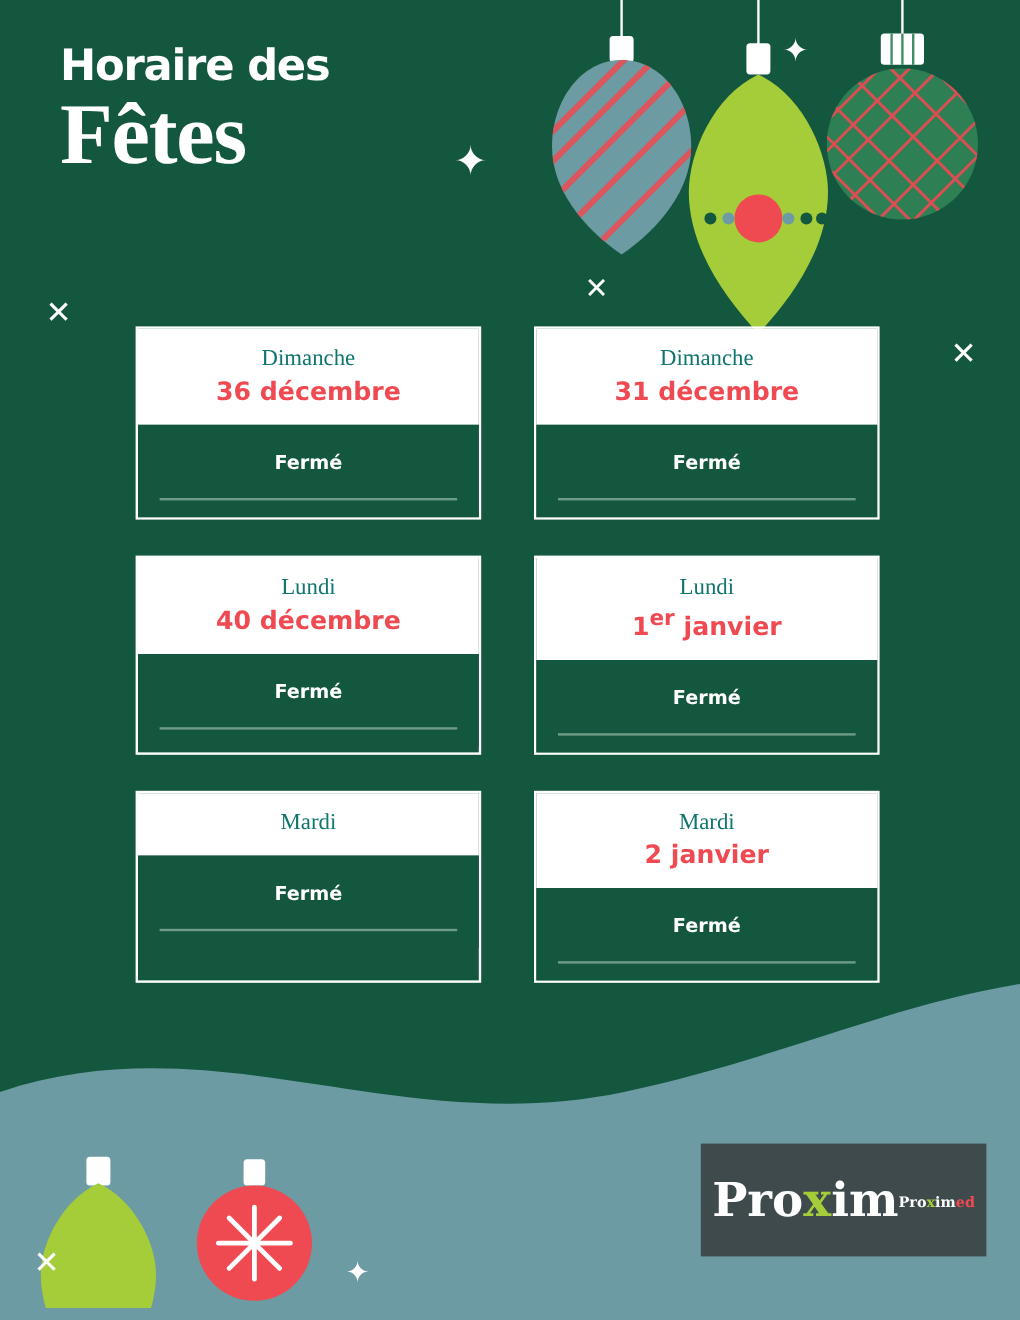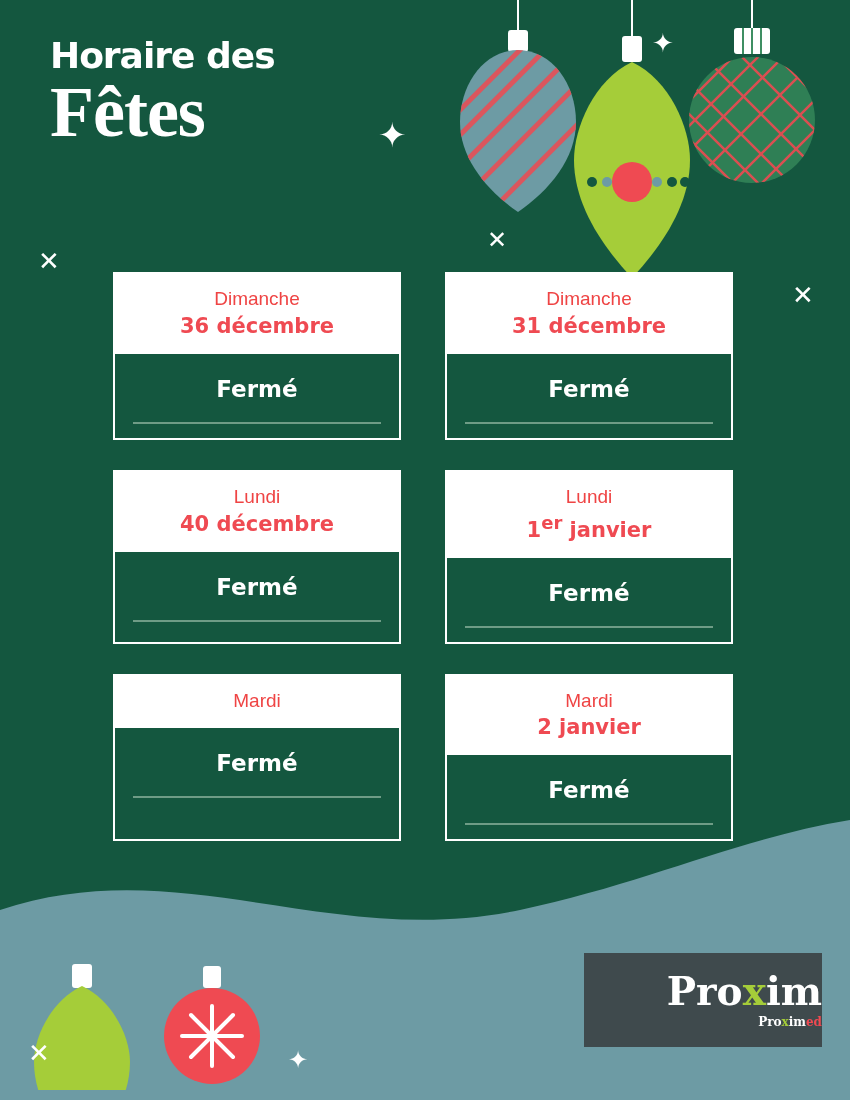--- a/index.html
+++ b/index.html
@@ -102,44 +102,44 @@
     width: 288px;
     border: 2px solid #ffffff;
     box-sizing: border-box;
   }
   .card-head {
     background: #ffffff;
     text-align: center;
     padding: 14px 6px 16px 6px;
   }
   .card-day {
-    color: #ef4444;
+    color: #0f766e;
     font-size: 19px;
     line-height: 1.2;
-    font-family: Liberation Sans, sans-serif;
+    font-family: Liberation Serif, serif;
   }
   .card-date {
     color: #ef4a52;
     font-size: 21px;
     font-weight: bold;
     margin-top: 3px;
     font-family: "DejaVu Sans", sans-serif;
   }
   .card-date sup {
     font-size: 18px;
     vertical-align: super;
   }
   .card-body {
     background: #14573f;
     text-align: center;
     padding: 22px 0 14px 0;
   }
   .card-status {
     color: #ffffff;
-    font-size: 23px;
+    font-size: 16px;
     font-weight: bold;
     font-family: "DejaVu Sans", sans-serif;
     margin-bottom: 20px;
   }
   .card-rule {
     width: 248px;
     height: 2px;
     background: #6f9c86;
     margin: 0 auto;
   }
@@ -147,22 +147,22 @@
   
   .logo-box {
     position: absolute;
     right: 28px;
     bottom: 53px;
     width: 238px;
     height: 94px;
     background: #3f4a4d;
     z-index: 8;
     display: flex;
-    flex-direction: column;
-    align-items: flex-end;
+    flex-direction: row;
+    align-items: center;
     justify-content: center;
   }
   .logo-main {
     font-size: 39px;
     font-weight: bold;
     color: #ffffff;
     font-family: "DejaVu Serif", serif;
     letter-spacing: 0px;
     line-height: 1;
     position: relative;

